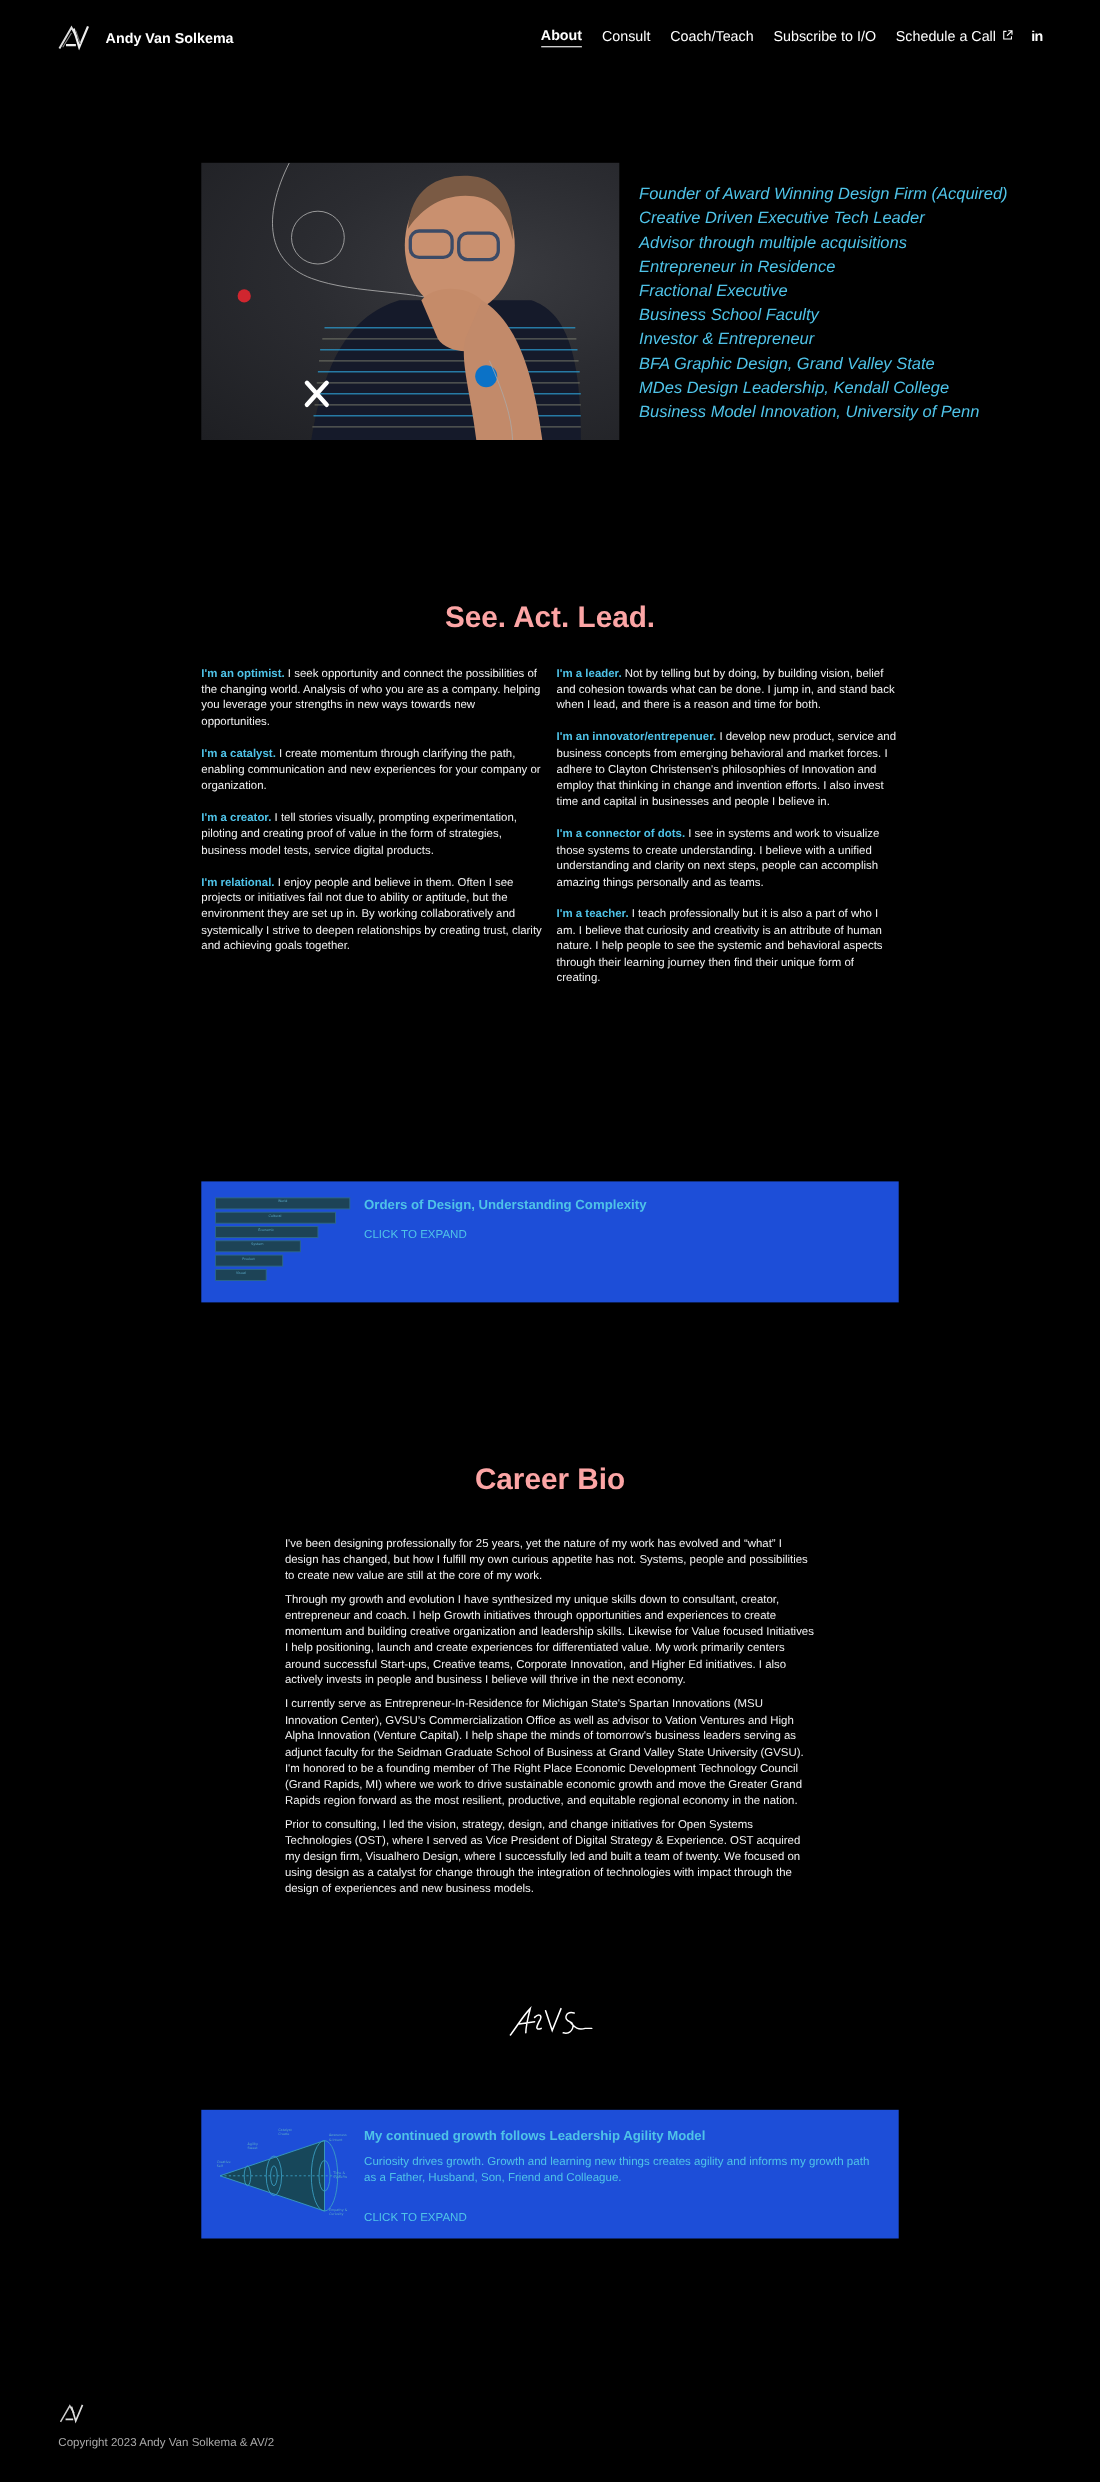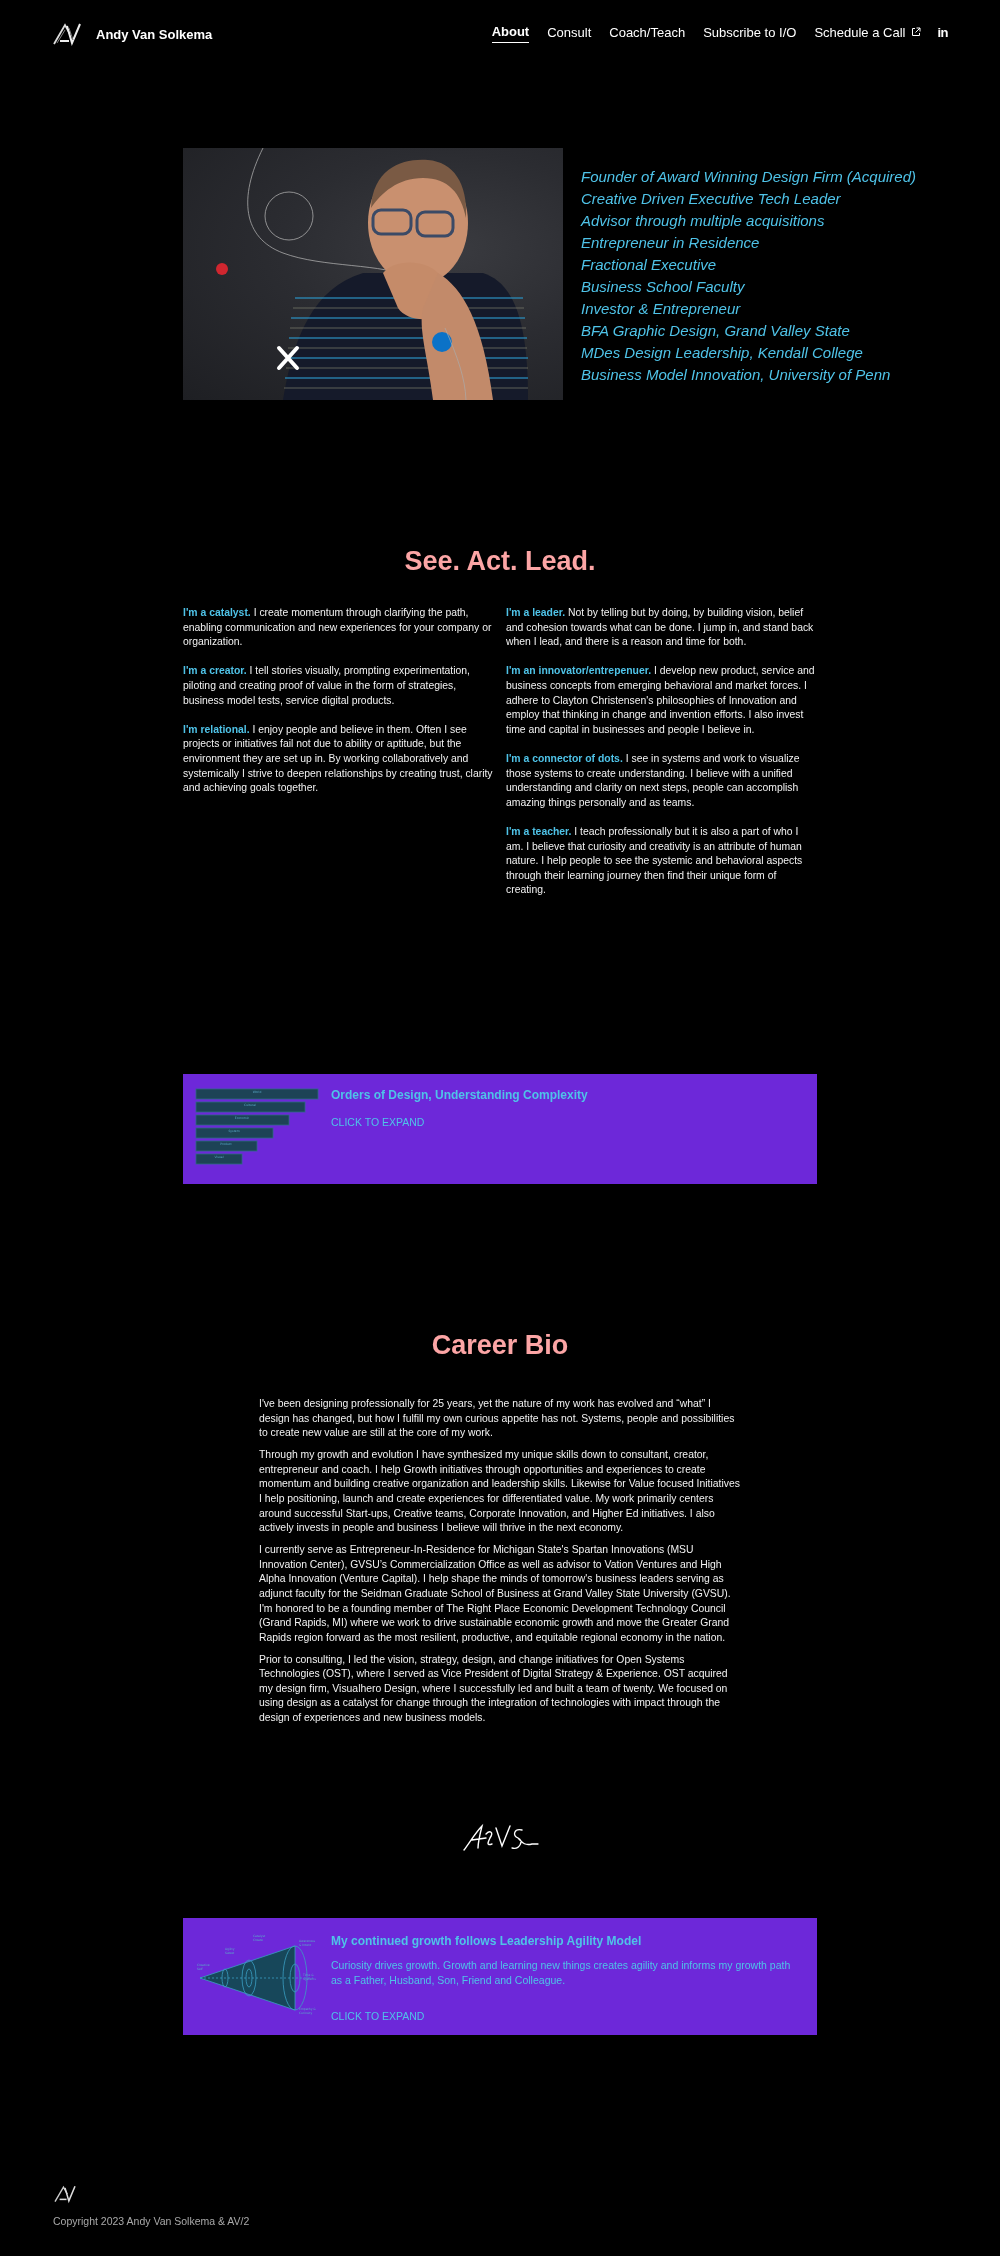--- a/index.html
+++ b/index.html
@@ -25,21 +25,21 @@
   .cred-list { position: absolute; left: 581px; top: 166px; list-style: none; }
   .cred-list li { font-size: 15px; color: #4fc3e8; line-height: 22px; font-style: italic; }
 
   
   .section-title { position: absolute; left: 0; width: 1000px; text-align: center; font-size: 27px; font-weight: bold; color: #fca5a5; }
   .traits-col { position: absolute; width: 310px; }
   .trait { font-size: 10.4px; line-height: 14.6px; color: #f2f2f2; margin-bottom: 14.6px; }
   .trait .hl { color: #4fc3e8; font-weight: bold; }
 
   
-  .card { position: absolute; left: 183px; width: 634px; background: #6d28d9; display: block; text-decoration: none; }
+  .card { position: absolute; left: 183px; width: 634px; background: #1d4ed8; display: block; text-decoration: none; }
   .card-thumb { position: absolute; left: 12px; top: 14px; width: 124px; }
   .card-body { position: absolute; left: 148px; right: 14px; }
   .card-title { font-size: 12px; font-weight: bold; color: #4fc3e8; }
   .card-desc { font-size: 10.5px; line-height: 15px; color: #4fc3e8; margin-top: 10px; }
   .card-cta { font-size: 10.5px; color: #4fc3e8; margin-top: 14px; display: inline-block; cursor: pointer; }
 
   
   .bio { position: absolute; left: 259px; width: 484px; }
   .bio p { font-size: 10.4px; line-height: 14.6px; color: #f2f2f2; margin-bottom: 7.4px; }
   .signature { position: absolute; left: 460px; top: 1820px; width: 80px; height: 36px; }
@@ -133,20 +133,21 @@
   <li>Business School Faculty</li>
   <li>Investor &amp; Entrepreneur</li>
   <li>BFA Graphic Design, Grand Valley State</li>
   <li>MDes Design Leadership, Kendall College</li>
   <li>Business Model Innovation, University of Penn</li>
 </ul>
 
 <h1 class="section-title" style="top:546px;">See. Act. Lead.</h1>
 
 <div class="traits-col" style="left:183px; top:606px;">
+  <p class="trait"><span class="hl">I'm an optimist.</span><span> I seek opportunity and connect the possibilities of the changing world. Analysis of who you are as a company. helping you leverage your strengths in new ways towards new opportunities.</span></p>
   <p class="trait"><span class="hl">I'm a catalyst.</span><span> I create momentum through clarifying the path, enabling communication and new experiences for your company or organization.</span></p>
   <p class="trait"><span class="hl">I'm a creator.</span><span> I tell stories visually, prompting experimentation, piloting and creating proof of value in the form of strategies, business model tests, service digital products.</span></p>
   <p class="trait"><span class="hl">I'm relational.</span><span> I enjoy people and believe in them. Often I see projects or initiatives fail not due to ability or aptitude, but the environment they are set up in. By working collaboratively and systemically I strive to deepen relationships by creating trust, clarity and achieving goals together.</span></p>
 </div>
 
 <div class="traits-col" style="left:506px; top:606px;">
   <p class="trait"><span class="hl">I'm a leader.</span><span> Not by telling but by doing, by building vision, belief and cohesion towards what can be done. I jump in, and stand back when I lead, and there is a reason and time for both.</span></p>
   <p class="trait"><span class="hl">I'm an innovator/entrepenuer.</span><span> I develop new product, service and business concepts from emerging behavioral and market forces. I adhere to Clayton Christensen's philosophies of Innovation and employ that thinking in change and invention efforts. I also invest time and capital in businesses and people I believe in.</span></p>
   <p class="trait"><span class="hl">I'm a connector of dots.</span><span> I see in systems and work to visualize those systems to create understanding. I believe with a unified understanding and clarity on next steps, people can accomplish amazing things personally and as teams.</span></p>
   <p class="trait"><span class="hl">I'm a teacher.</span><span> I teach professionally but it is also a part of who I am. I believe that curiosity and creativity is an attribute of human nature. I help people to see the systemic and behavioral aspects through their learning journey then find their unique form of creating.</span></p>

